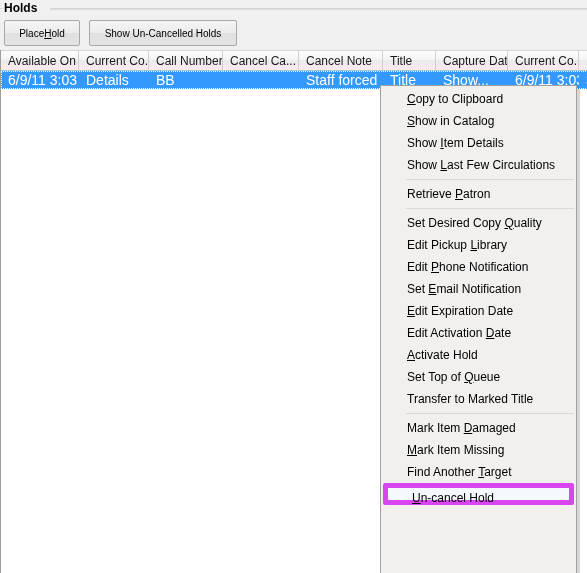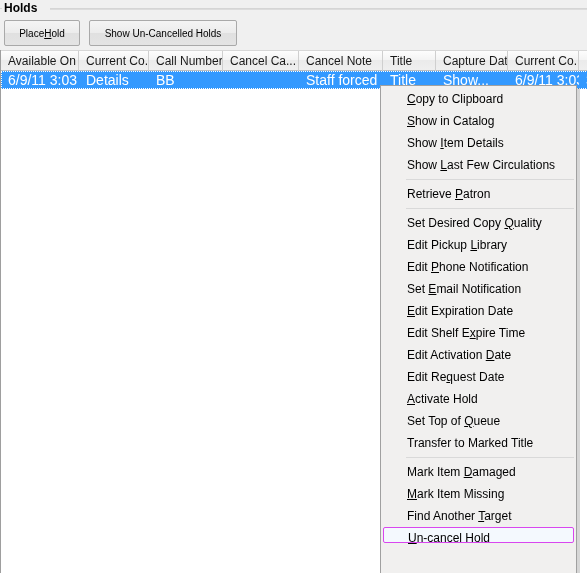--- a/index.html
+++ b/index.html
@@ -51,25 +51,25 @@
     position:absolute;left:380px;top:85px;width:197px;height:490px;
     background:#f1f0ef;border:1px solid #a0a0a0;box-sizing:border-box;
     padding:2px 0 2px 0;
   }
   .menu-gutter{position:absolute;left:1px;top:1px;width:24px;bottom:1px;background:#f1f0ef;}
   .mi{position:relative;height:22px;line-height:22px;font-size:12px;color:#000;
       padding-left:26px;box-sizing:border-box;white-space:nowrap;cursor:default;}
   .mi .u{text-decoration:underline;}
   .mi.sel{
     background:#f4f9fe;
-    border:1px solid #d946ef;
+    border:5px solid #d946ef;
     border-radius:2px;
     margin:0 2px;
     padding-left:24px;
-    height:16px;line-height:20px;
+    height:22px;line-height:20px;
   }
   .sep{height:1px;background:#d9d9d9;margin:3px 2px 3px 2px;}
 </style>
 </head>
 <body>
 
 <div class="groupbox">
 
   <div class="gb-line-left"></div>
   <div class="gb-line"></div>
@@ -116,23 +116,21 @@
       <div class="mi">Show <span class="u">I</span>tem Details</div>
       <div class="mi">Show <span class="u">L</span>ast Few Circulations</div>
       <div class="sep"></div>
       <div class="mi">Retrieve <span class="u">P</span>atron</div>
       <div class="sep"></div>
       <div class="mi">Set Desired Copy <span class="u">Q</span>uality</div>
       <div class="mi">Edit Pickup <span class="u">L</span>ibrary</div>
       <div class="mi">Edit <span class="u">P</span>hone Notification</div>
       <div class="mi">Set <span class="u">E</span>mail Notification</div>
       <div class="mi"><span class="u">E</span>dit Expiration Date</div>
-      <div class="mi">Edit Shelf E<span class="u">x</span>pire Time</div>
       <div class="mi">Edit Activation <span class="u">D</span>ate</div>
-      <div class="mi">Edit Re<span class="u">q</span>uest Date</div>
       <div class="mi"><span class="u">A</span>ctivate Hold</div>
       <div class="mi">Set Top of <span class="u">Q</span>ueue</div>
       <div class="mi">Transfer to Marked Title</div>
       <div class="sep"></div>
       <div class="mi">Mark Item <span class="u">D</span>amaged</div>
       <div class="mi"><span class="u">M</span>ark Item Missing</div>
       <div class="mi">Find Another <span class="u">T</span>arget</div>
       <div class="mi sel"><span class="u">U</span>n-cancel Hold</div>
     </div>
 

